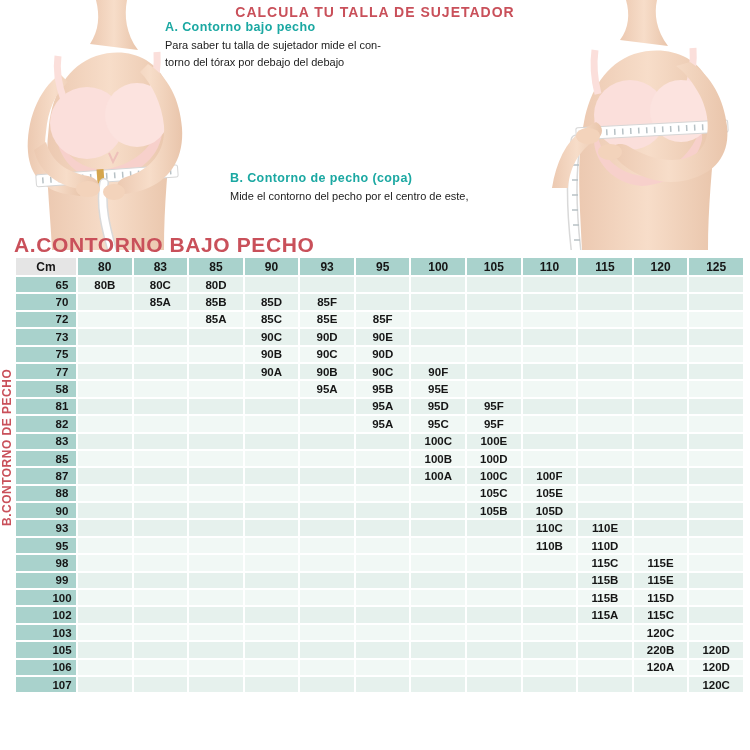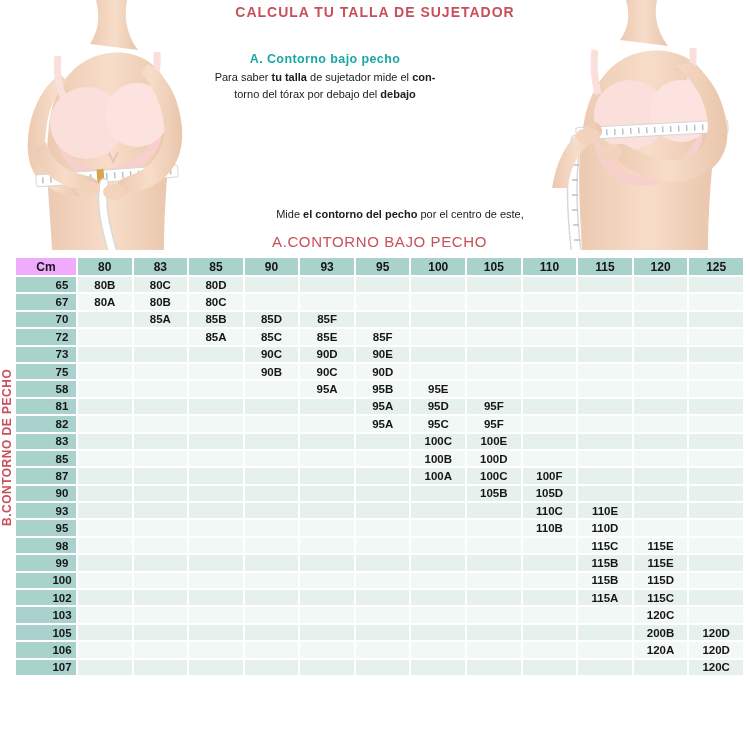--- a/index.html
+++ b/index.html
@@ -14,45 +14,45 @@
     position:relative;width:750px;height:694px;background:#fff;overflow:hidden;
     font-family:"Liberation Sans",sans-serif;
   }
   .fig{position:absolute;top:0;}
   #fig-left{left:0;}
   #fig-right{left:540px;}
   .main-title{
     position:absolute;top:4px;left:0;width:100%;text-align:center;
     color:var(--red);font-weight:bold;font-size:14px;letter-spacing:1px;
   }
-  .section{position:absolute;text-align:center;margin-top:32px;}
+  .section{position:absolute;text-align:left;}
   #section-a{top:20px;left:165px;width:320px;}
   #section-b{top:171px;left:230px;width:340px;}
   .sec-heading{color:var(--teal);font-weight:bold;font-size:12.5px;letter-spacing:.4px;}
   .sec-text{font-size:11px;line-height:1.55;color:#1c1c1c;margin:3px 0 0 0;}
-  .sec-text b{font-weight:bold;}
+  .sec-text b{font-weight:normal;}
   .table-heading{
-    position:absolute;top:233px;left:14px;width:731px;text-align:center;
-    color:var(--red);font-weight:normal;font-size:15px;letter-spacing:.6px;
+    position:absolute;top:233px;left:14px;width:731px;
+    color:var(--red);font-weight:bold;font-size:21px;letter-spacing:.6px;
   }
   .side-label{
     position:absolute;left:0;top:330px;height:235px;width:15px;
     writing-mode:vertical-rl;transform:rotate(180deg);text-align:center;
     color:var(--red);font-weight:bold;font-size:12px;letter-spacing:.5px;line-height:15px;
   }
   table.size-table{
     position:absolute;left:14px;top:256px;width:731px;
     border-collapse:separate;border-spacing:2px;table-layout:fixed;background:#fff;
   }
   .size-table th,.size-table td{
     padding:0;text-align:center;font-weight:bold;color:#161616;
     overflow:hidden;white-space:nowrap;
   }
   .size-table thead th{background:var(--th-bg);height:17px;font-size:12px;}
-  .size-table thead th.corner{background:#f0abfc;}
+  .size-table thead th.corner{background:#e5e5e5;}
   .size-table tbody th.row-label{background:var(--th-bg);font-size:11.5px;padding-left:32px;}
   .size-table tbody td{height:15.4px;font-size:11.5px;}
   .size-table tbody tr.r0 td{background:var(--row-a);}
   .size-table tbody tr.r1 td{background:var(--row-b);}
 </style>
 </head>
 <body>
 
 <div class="canvas">
 
@@ -137,20 +137,21 @@
   </svg>
 
   <div class="main-title">CALCULA TU TALLA DE SUJETADOR</div>
 
   <div class="section" id="section-a">
     <div class="sec-heading">A. Contorno bajo pecho</div>
     <p class="sec-text"><span>Para saber </span><b>tu talla</b><span> de sujetador mide el </span><b>con-</b><br><span>torno del tórax por debajo del </span><b>debajo</b></p>
   </div>
 
   <div class="section" id="section-b">
+    <div class="sec-heading">B. Contorno de pecho (copa)</div>
     <p class="sec-text"><span>Mide </span><b>el contorno del pecho</b><span> por el centro de este,</span><br></p>
   </div>
 
   <div class="table-heading">A.CONTORNO BAJO PECHO</div>
 
   <div class="side-label">B.CONTORNO DE PECHO</div>
 
   <table class="size-table">
     <colgroup>
       <col style="width:60px">
@@ -181,35 +182,20 @@
           <td></td>
           <td></td>
           <td></td>
           <td></td>
           <td></td>
           <td></td>
           <td></td>
           <td></td>
           <td></td>
         </tr>
-        <tr class="r1">
-          <th class="row-label">67</th>
-          <td>80A</td>
-          <td>80B</td>
-          <td>80C</td>
-          <td></td>
-          <td></td>
-          <td></td>
-          <td></td>
-          <td></td>
-          <td></td>
-          <td></td>
-          <td></td>
-          <td></td>
-        </tr>
         <tr class="r0">
           <th class="row-label">70</th>
           <td></td>
           <td>85A</td>
           <td>85B</td>
           <td>85D</td>
           <td>85F</td>
           <td></td>
           <td></td>
           <td></td>
@@ -256,20 +242,35 @@
           <td>90B</td>
           <td>90C</td>
           <td>90D</td>
           <td></td>
           <td></td>
           <td></td>
           <td></td>
           <td></td>
           <td></td>
         </tr>
+        <tr class="r0">
+          <th class="row-label">77</th>
+          <td></td>
+          <td></td>
+          <td></td>
+          <td>90A</td>
+          <td>90B</td>
+          <td>90C</td>
+          <td>90F</td>
+          <td></td>
+          <td></td>
+          <td></td>
+          <td></td>
+          <td></td>
+        </tr>
         <tr class="r1">
           <th class="row-label">58</th>
           <td></td>
           <td></td>
           <td></td>
           <td></td>
           <td>95A</td>
           <td>95B</td>
           <td>95E</td>
           <td></td>
@@ -346,20 +347,35 @@
           <td></td>
           <td></td>
           <td></td>
           <td>100A</td>
           <td>100C</td>
           <td>100F</td>
           <td></td>
           <td></td>
           <td></td>
         </tr>
+        <tr class="r1">
+          <th class="row-label">88</th>
+          <td></td>
+          <td></td>
+          <td></td>
+          <td></td>
+          <td></td>
+          <td></td>
+          <td></td>
+          <td>105C</td>
+          <td>105E</td>
+          <td></td>
+          <td></td>
+          <td></td>
+        </tr>
         <tr class="r0">
           <th class="row-label">90</th>
           <td></td>
           <td></td>
           <td></td>
           <td></td>
           <td></td>
           <td></td>
           <td></td>
           <td>105B</td>
@@ -478,21 +494,21 @@
           <td></td>
           <td></td>
           <td></td>
           <td></td>
           <td></td>
           <td></td>
           <td></td>
           <td></td>
           <td></td>
           <td></td>
-          <td>200B</td>
+          <td>220B</td>
           <td>120D</td>
         </tr>
         <tr class="r1">
           <th class="row-label">106</th>
           <td></td>
           <td></td>
           <td></td>
           <td></td>
           <td></td>
           <td></td>

